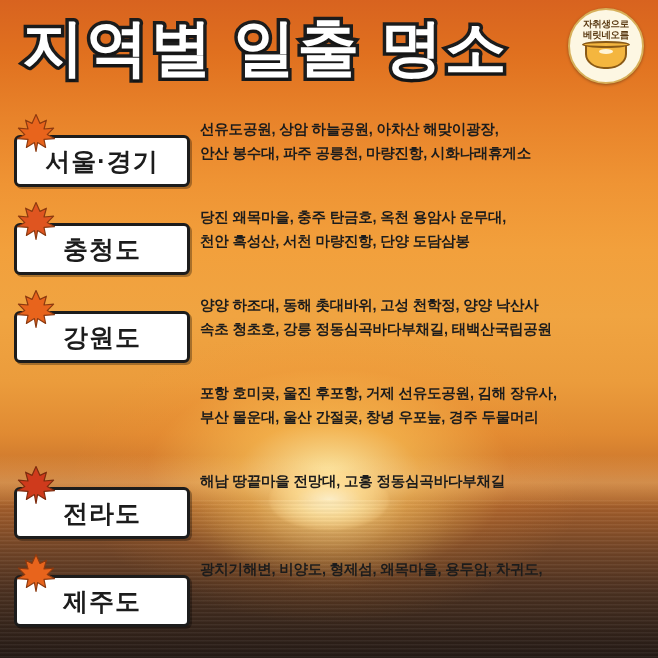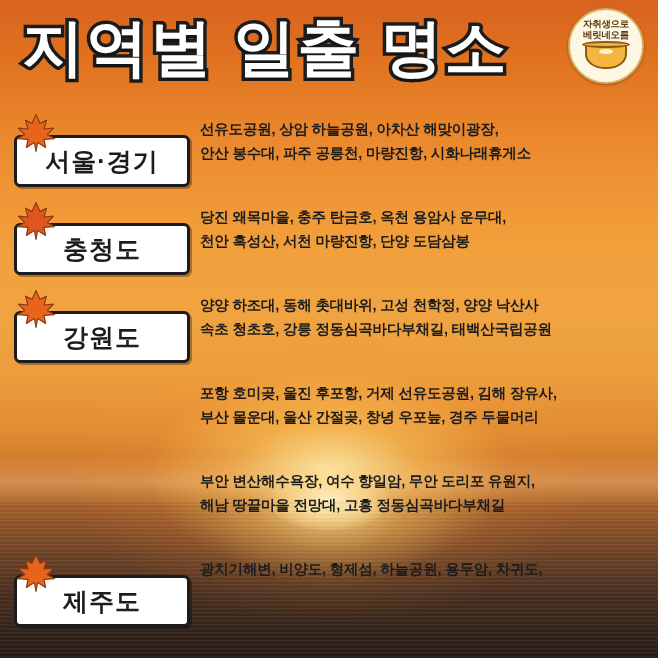--- a/index.html
+++ b/index.html
@@ -260,34 +260,41 @@
     </div>
 
     <div class="row">
       <div class="places">
         <div class="place-line">포항 호미곶, 울진 후포항, 거제 선유도공원, 김해 장유사,</div>
         <div class="place-line">부산 몰운대, 울산 간절곶, 창녕 우포늪,  경주 두물머리</div>
       </div>
     </div>
 
     <div class="row">
-      <div class="places">
-        <div class="place-line">부안 변산해수욕장, 여수 향일암, 무안 도리포 유원지,</div>
+      <div class="label-wrap">
+        <svg class="leaf" viewBox="0 0 100 100">
+          <path d="M50 4 L60 26 L76 18 L70 40 L94 38 L78 54 L96 64 L70 66 L74 86 L54 74 L50 96 L46 74 L26 86 L30 66 L4 64 L22 54 L6 38 L30 40 L24 18 L40 26 Z" fill="#cf3a1c" stroke="#7d2c0e" stroke-width="3" stroke-linejoin="round"></path>
+        </svg>
+        <div class="label-box">
+          <span class="label-text">전라도</span>
+        </div>
+      </div>
+      <div class="places">
         <div class="place-line">해남 땅끝마을 전망대, 고흥 정동심곡바다부채길</div>
       </div>
     </div>
 
     <div class="row">
       <div class="label-wrap">
         <svg class="leaf" viewBox="0 0 100 100">
           <path d="M50 4 L60 26 L76 18 L70 40 L94 38 L78 54 L96 64 L70 66 L74 86 L54 74 L50 96 L46 74 L26 86 L30 66 L4 64 L22 54 L6 38 L30 40 L24 18 L40 26 Z" fill="#e8641c" stroke="#8c3a10" stroke-width="3" stroke-linejoin="round"></path>
         </svg>
         <div class="label-box">
           <span class="label-text">제주도</span>
         </div>
       </div>
       <div class="places">
-        <div class="place-line">광치기해변, 비양도, 형제섬, 하늘공원, 용두암, 차귀도,</div>
+        <div class="place-line">광치기해변, 비양도, 형제섬, 왜목마을, 용두암, 차귀도,</div>
       </div>
     </div>
 
   </div>
 </div>
 
 </body></html>

